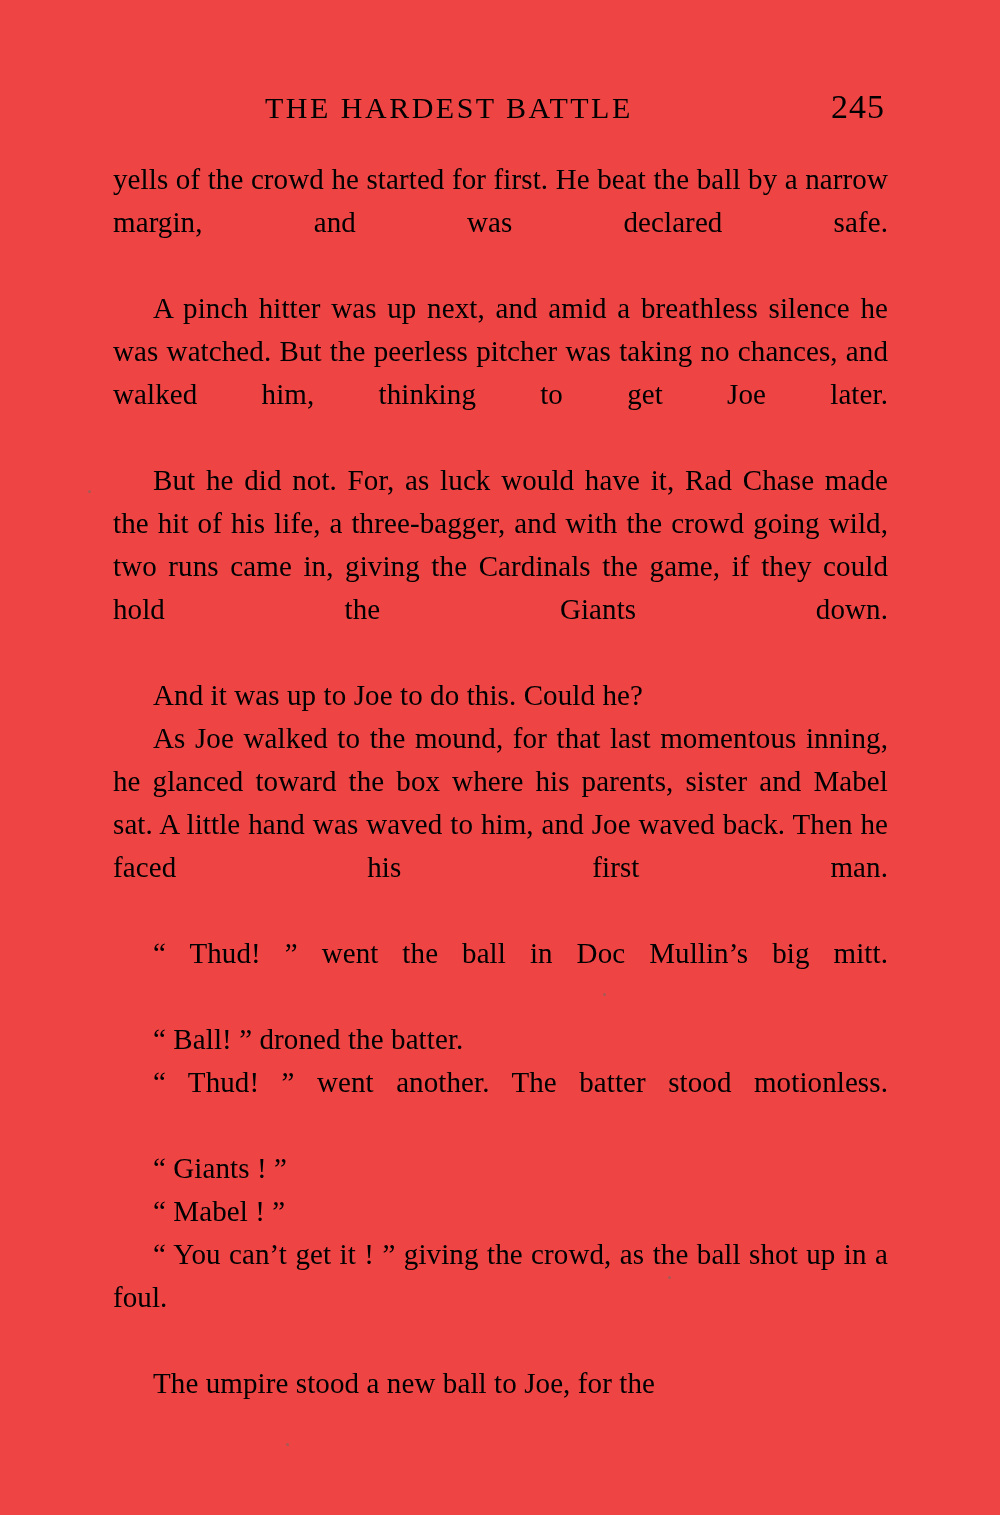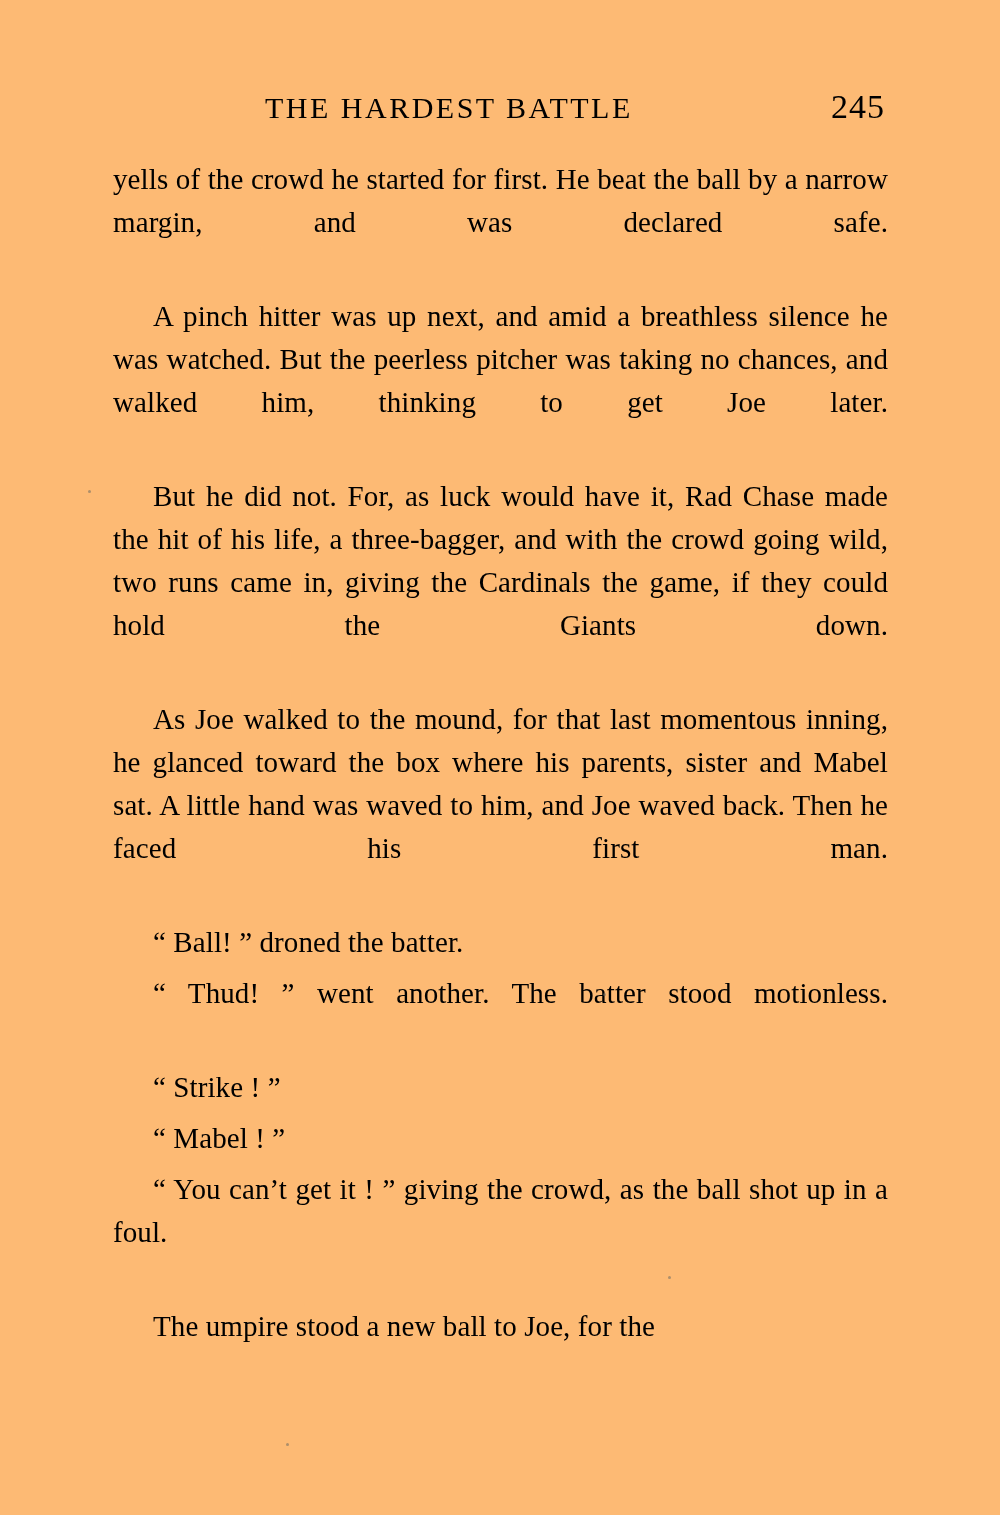--- a/index.html
+++ b/index.html
@@ -13,21 +13,21 @@
     position: relative;
     font-family: "Liberation Serif", serif;
     color: #000000;
     overflow: hidden;
   }
   .page {
     position: absolute;
     top: 0; left: 0;
     width: 1000px;
     height: 1515px;
-    background: #fdba74;
+    background: #ef4444;
   }
   .header {
     position: absolute;
     top: 88px;
     left: 115px;
     width: 770px;
     display: flex;
     align-items: baseline;
     justify-content: space-between;
   }
@@ -53,21 +53,20 @@
     text-align: justify;
     text-justify: inter-word;
     letter-spacing: 0.1px;
   }
   .body-text p {
     margin: 0;
     text-indent: 0;
   }
   .body-text p.indent {
     text-indent: 40px;
-    margin-top: 8px;
   }
   
   .body-text p::after {
     content: "";
     display: inline-block;
     width: 100%;
   }
   .body-text p.noafter::after {
     content: none;
   }
@@ -87,24 +86,26 @@
 
   <div class="header">
     <div class="running-head">THE HARDEST BATTLE</div>
     <div class="folio">245</div>
   </div>
 
   <div class="body-text">
     <p>yells of the crowd he started for first.   He beat the ball by a narrow margin, and was declared safe.</p>
     <p class="indent">A pinch hitter was up next, and amid a breathless silence he was watched.   But the peerless pitcher was taking no chances, and walked him, thinking to get Joe later.</p>
     <p class="indent">But he did not.   For, as luck would have it, Rad Chase made the hit of his life, a three-bagger, and with the crowd going wild, two runs came in, giving the Cardinals the game, if they could hold the Giants down.</p>
+    <p class="indent noafter">And it was up to Joe to do this.   Could he?</p>
     <p class="indent">As Joe walked to the mound, for that last momentous inning, he glanced toward the box where his parents, sister and Mabel sat.   A little hand was waved to him, and Joe waved back. Then he faced his first man.</p>
+    <p class="indent">“ Thud! ” went the ball in Doc Mullin’s big mitt.</p>
     <p class="indent noafter">“ Ball! ” droned the batter.</p>
     <p class="indent">“ Thud! ” went another.   The batter stood motionless.</p>
-    <p class="indent noafter">“ Strike ! ”</p>
+    <p class="indent noafter">“ Giants ! ”</p>
     <p class="indent noafter">“ Mabel ! ”</p>
     <p class="indent">“ You can’t get it ! ” giving the crowd, as the ball shot up in a foul.</p>
     <p class="indent noafter">The umpire stood a new ball to Joe, for the</p>
   </div>
 
   <span class="speck" style="top:490px;left:88px;"></span>
   <span class="speck" style="top:993px;left:603px;"></span>
   <span class="speck" style="top:1443px;left:286px;"></span>
   <span class="speck" style="top:1276px;left:668px;"></span>
 </div>

